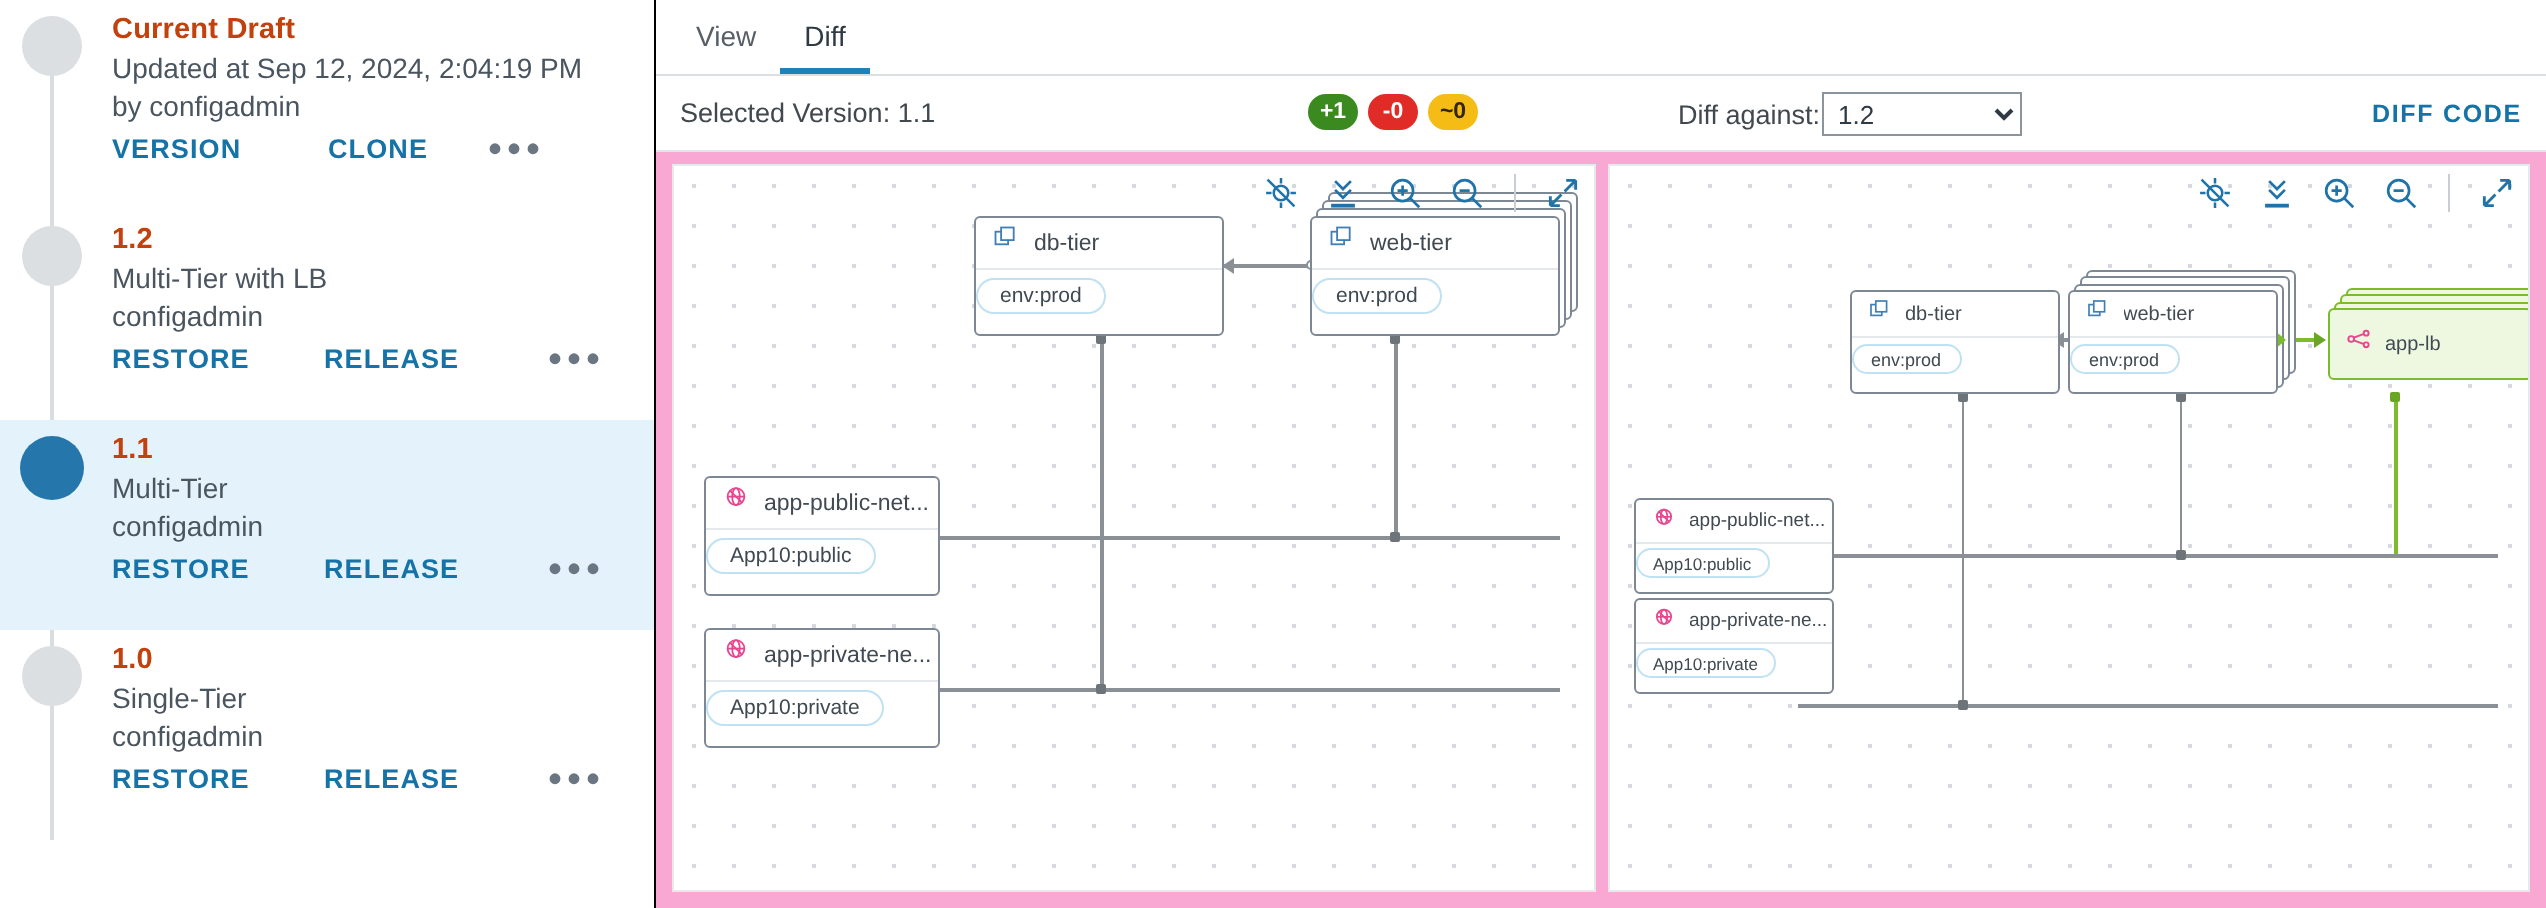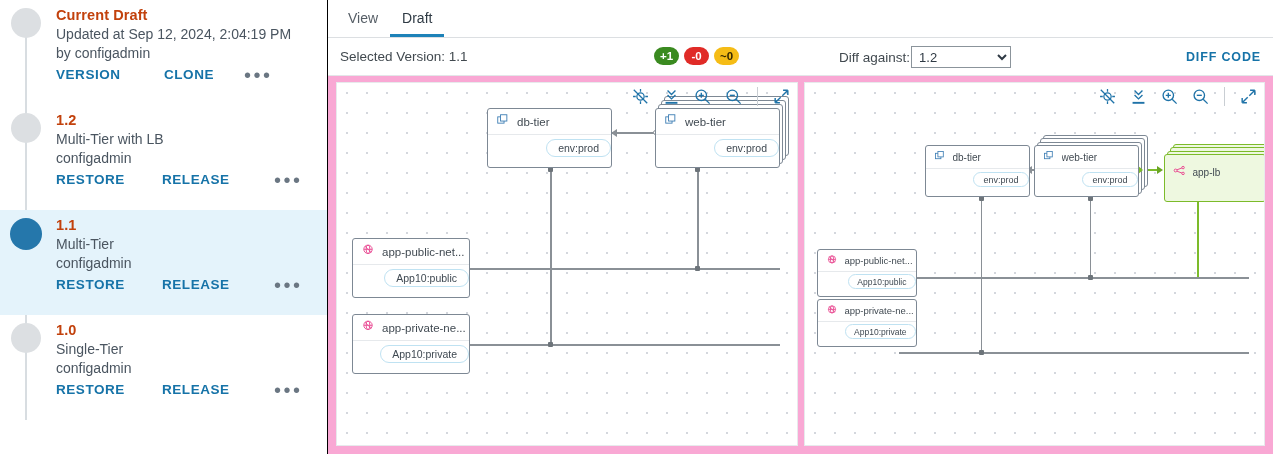--- a/index.html
+++ b/index.html
@@ -197,21 +197,21 @@
     display: flex; align-items: center;
     padding-left: 8px;
     border-bottom: 1px solid #e6e9ec;
     gap: 7px;
   }
   .node .nname {
     font-size: 11.5px; color: #414a52; white-space: nowrap;
     overflow: hidden;
   }
   .node .nbody {
-    display: flex; align-items: center; justify-content: flex-end;
+    display: flex; align-items: center; justify-content: flex-start;
     padding: 4px 0 5px 0;
   }
   .chip {
     border: 1px solid #bfe2f2;
     border-radius: 11px;
     font-size: 10.5px; color: #3f4952;
     padding: 2px 11px;
     background: #fff;
     white-space: nowrap;
   }
@@ -324,21 +324,21 @@
           <span class="act-more">•••</span>
         </div>
       </div>
     </div>
   </div>
 
   <div id="main">
 
     <div id="tabbar">
       <div class="tab">View</div>
-      <div class="tab active">Draft</div>
+      <div class="tab active">Diff</div>
     </div>
 
     <div id="diffbar">
       <div class="sel-version">Selected Version: 1.1</div>
 
       <div class="badges">
         <div class="badge add">+1</div>
         <div class="badge del">-0</div>
         <div class="badge mod">~0</div>
       </div>
@@ -563,21 +563,21 @@
             <span class="nname" style="font-size:10px;">web-tier</span>
           </div>
           <div class="nbody" style="padding:3px 0 4px;">
             <span class="chip" style="font-size:9px; padding:1.5px 9px;">env:prod</span>
           </div>
         </div>
 
         <div class="stack-ghost added" style="left:368px; top:61px; width:102px; height:36px;"></div>
         <div class="stack-ghost added" style="left:365px; top:64px; width:102px; height:36px;"></div>
         <div class="stack-ghost added" style="left:362px; top:68px; width:102px; height:36px;"></div>
-        <div class="node added" style="left:359px; top:71px; width:102px; height:48px;">
+        <div class="node added" style="left:359px; top:71px; width:102px; height:36px;">
           <div class="nhead" style="height:34px; border-bottom:none;">
             <span>
               <svg width="13" height="13" viewBox="0 0 20 20" fill="none" stroke="#e8468f" stroke-width="1.5">
                 <circle cx="4" cy="10" r="2.2"></circle>
                   <circle cx="15.5" cy="5.5" r="1.9"></circle>
                   <circle cx="15.5" cy="14.5" r="1.9"></circle>
                 <path d="M6 9l7.8-3M6 11l7.8 3"></path>
               </svg>
             </span>
             <span class="nname" style="font-size:10px;">app-lb</span>

